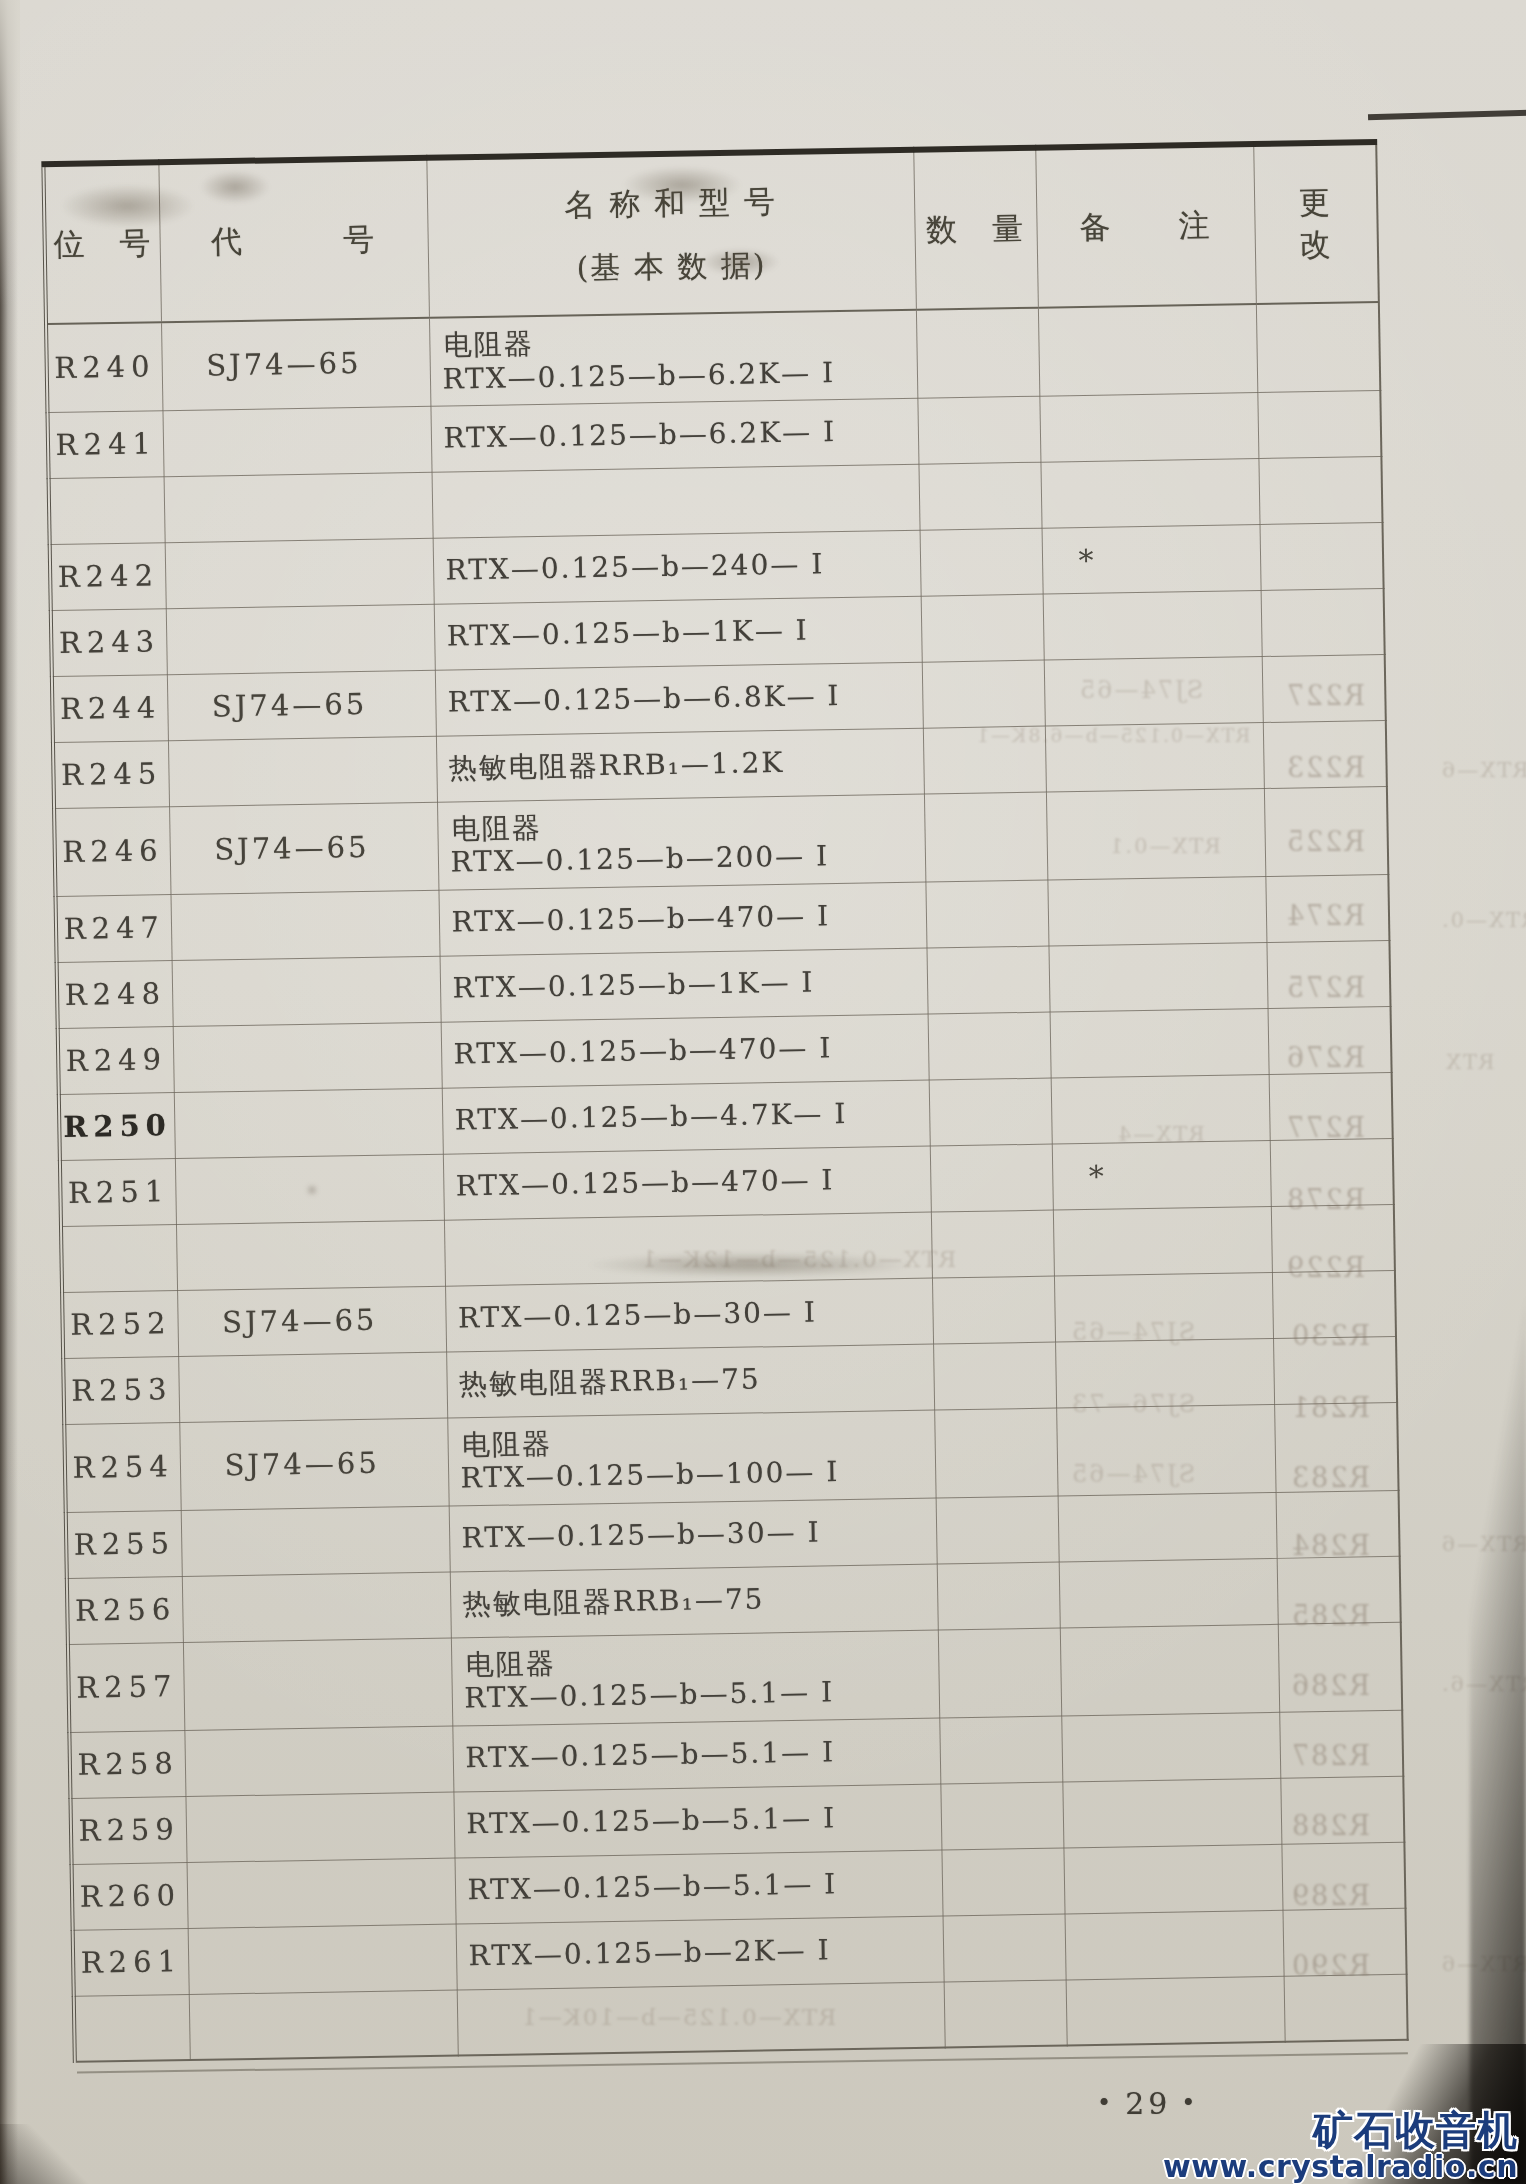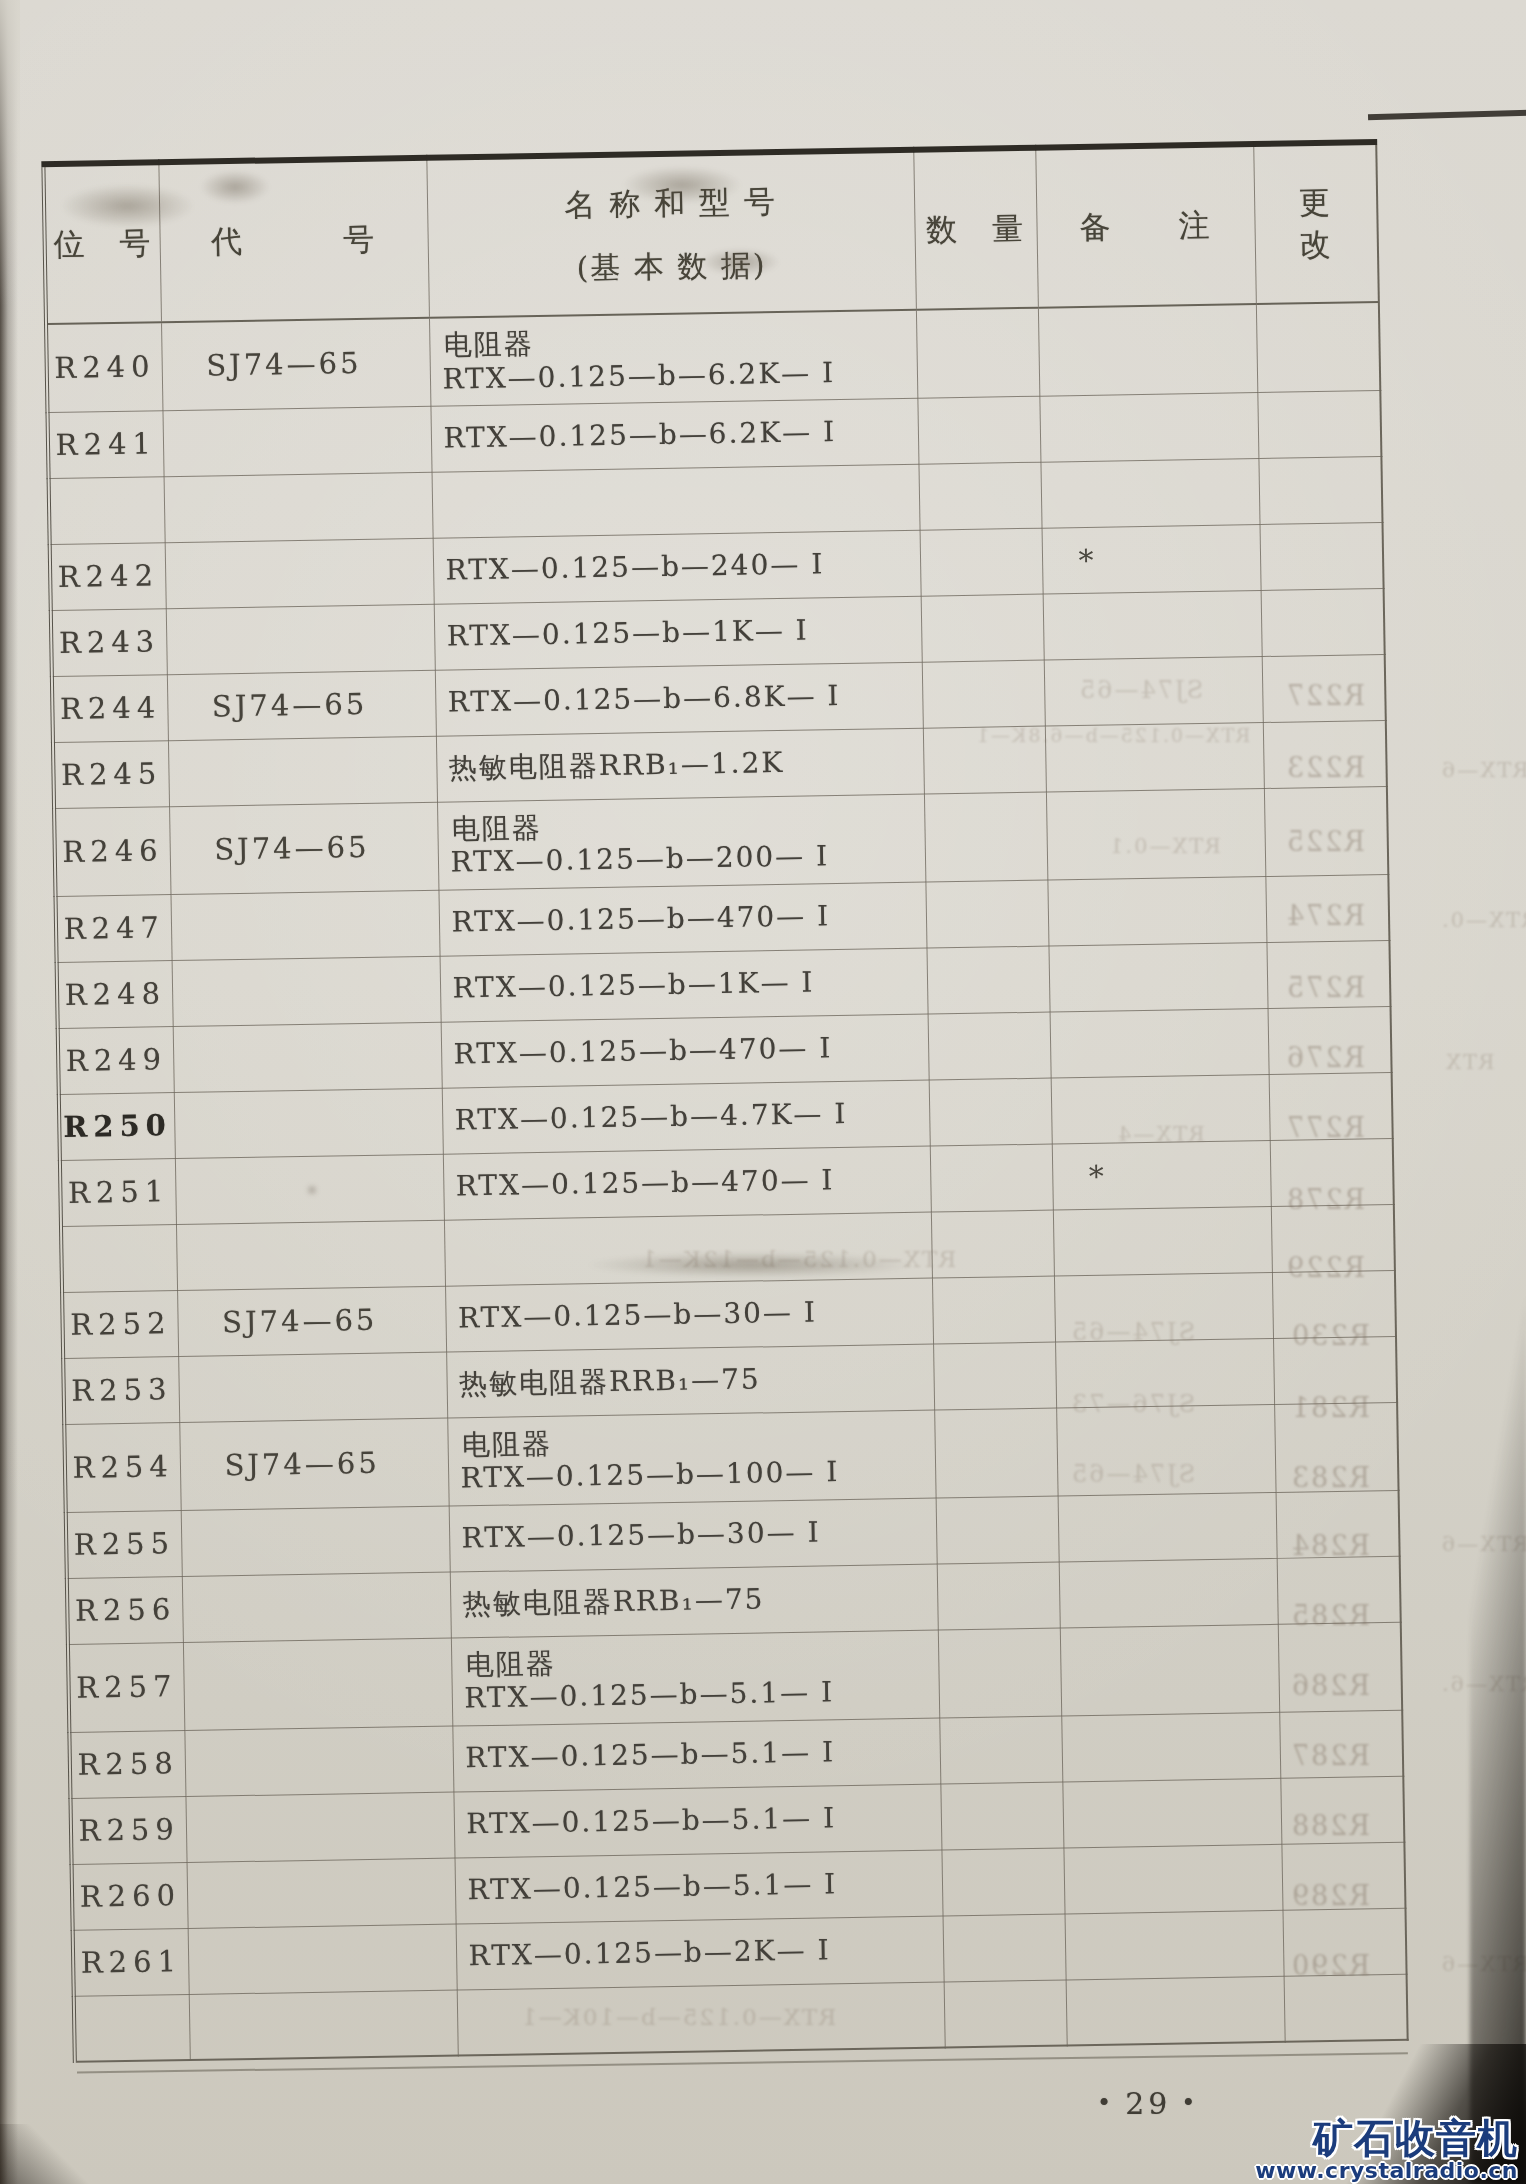--- a/index.html
+++ b/index.html
@@ -70,21 +70,21 @@
     filter:blur(2px);}
 
   
   .page-num{position:absolute;left:1087px;top:2086px;font-size:30px;color:#403d35;
     letter-spacing:4px;text-shadow:0 0 1px rgba(64,61,53,0.5);}
   .page-num .dot{font-size:24px;vertical-align:3px;padding:0 10px;}
   .watermark{position:absolute;right:8px;bottom:2px;text-align:right;
     font-family:"DejaVu Sans","Liberation Sans",sans-serif;font-weight:bold;line-height:1.05;}
   .wm1{display:block;font-size:40px;color:#1b3c7c;letter-spacing:1px;
     text-shadow:-2px 0 #fff,2px 0 #fff,0 -2px #fff,0 2px #fff,-2px -2px #fff,2px 2px #fff,-2px 2px #fff,2px -2px #fff;}
-  .wm2{display:block;font-size:22px;color:#1b3c7c;letter-spacing:0.5px;
+  .wm2{display:block;font-size:30px;color:#1b3c7c;letter-spacing:0.5px;
     text-shadow:-2px 0 #fff,2px 0 #fff,0 -2px #fff,0 2px #fff,-1px -1px #fff,1px 1px #fff,-1px 1px #fff,1px -1px #fff;}
 </style>
 </head>
 <body>
 
 <div class="photo">
   <div class="vignette"></div>
   <div class="top-edge-line"></div>
 
   <div class="table-wrap">

